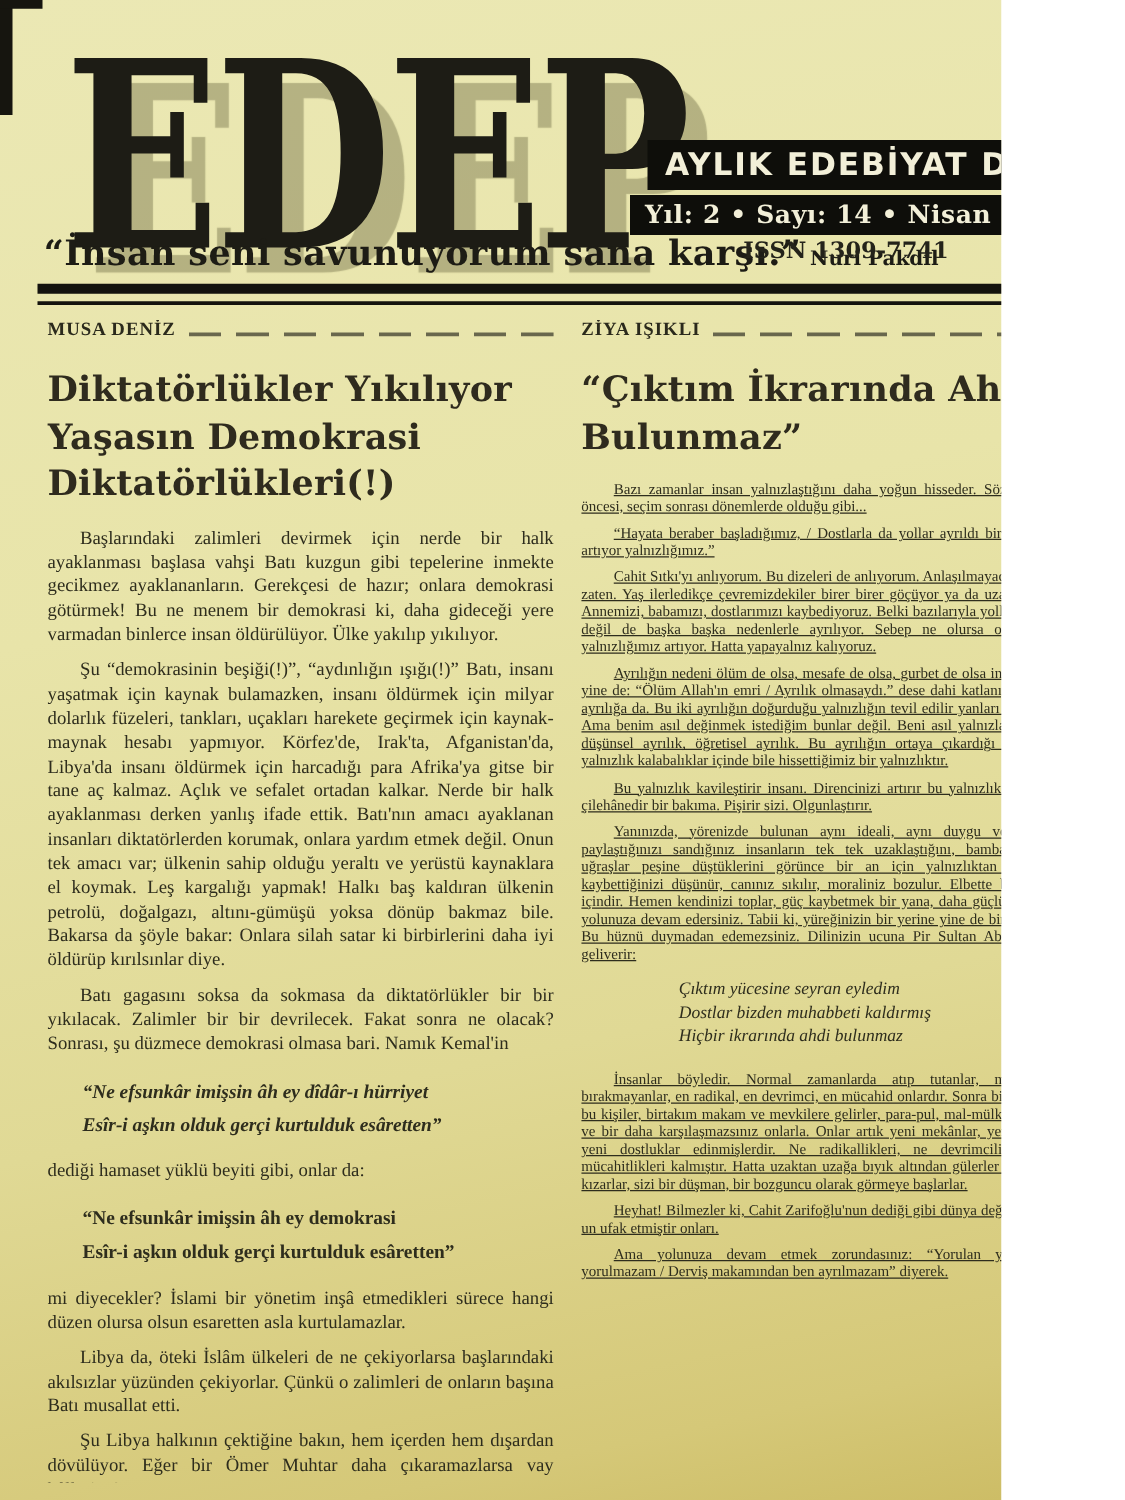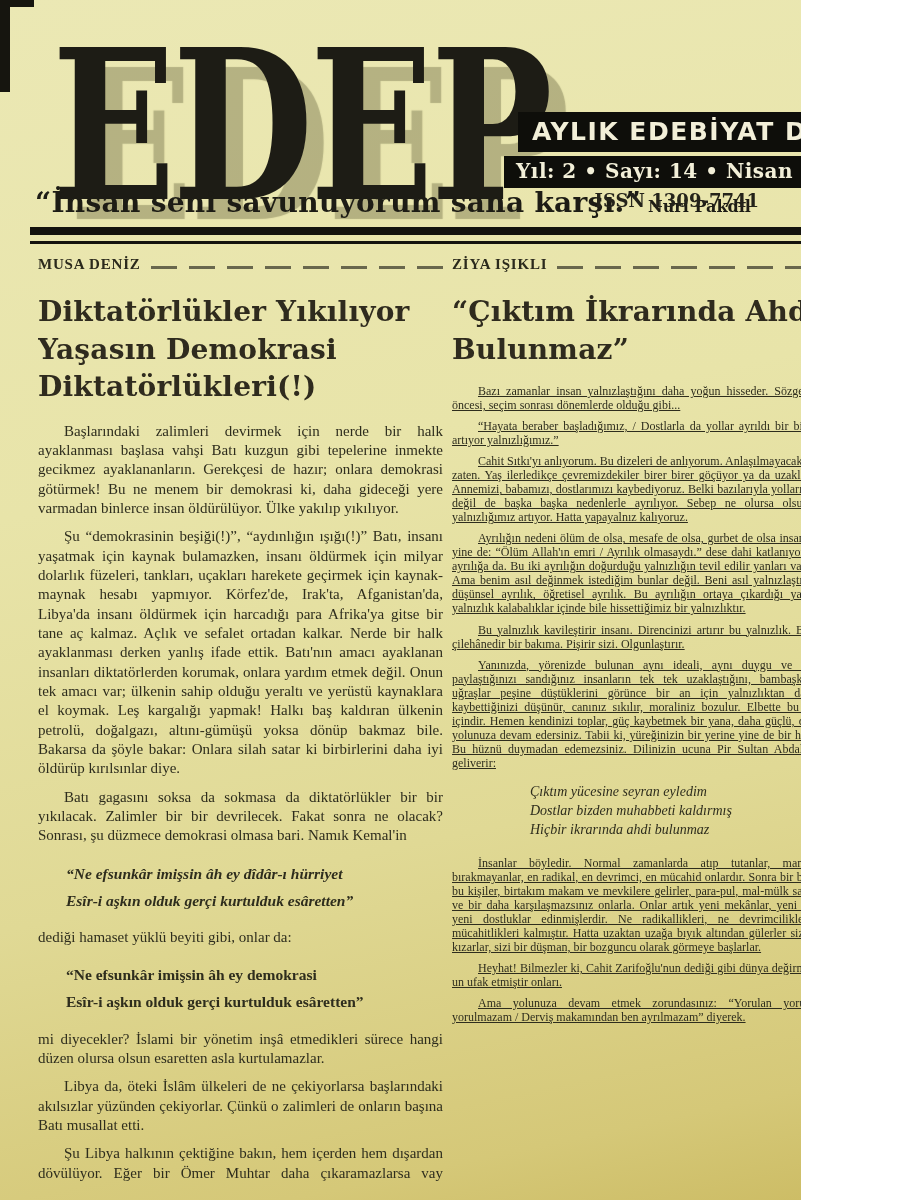--- a/index.html
+++ b/index.html
@@ -47,21 +47,21 @@
   .issn{
     position:absolute;right:42px;top:190px;
     font-family:"DejaVu Serif", serif;font-size:18px;font-weight:bold;color:#24231a;
   }
   .rule-thick{position:absolute;left:30px;top:227px;width:845px;height:8px;background:#14130e;}
   .rule-thin{position:absolute;left:30px;top:241px;width:845px;height:3px;background:#14130e;}
 
   
   .columns{
     position:absolute;left:38px;top:256px;width:836px;height:930px;
-    display:flex;gap:9px;overflow:hidden;
+    display:flex;gap:22px;overflow:hidden;
   }
   .col{width:405px;overflow:hidden;}
 
   .author-row{display:flex;align-items:center;gap:10px;margin-bottom:8px;}
   .author{
     font-family:"Liberation Serif", serif;font-weight:bold;
     font-size:15px;letter-spacing:.8px;color:#2b2a1c;white-space:nowrap;
   }
   .author-rule{
     flex:1;height:3px;margin-top:5px;opacity:.75;

